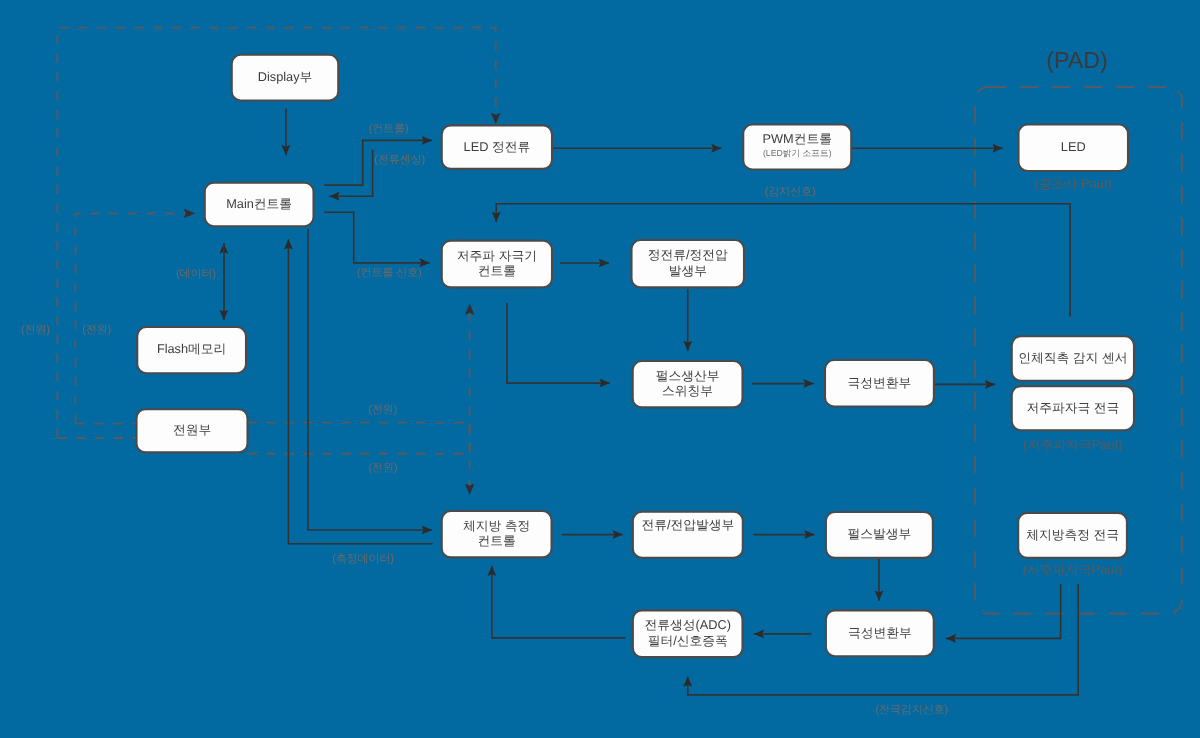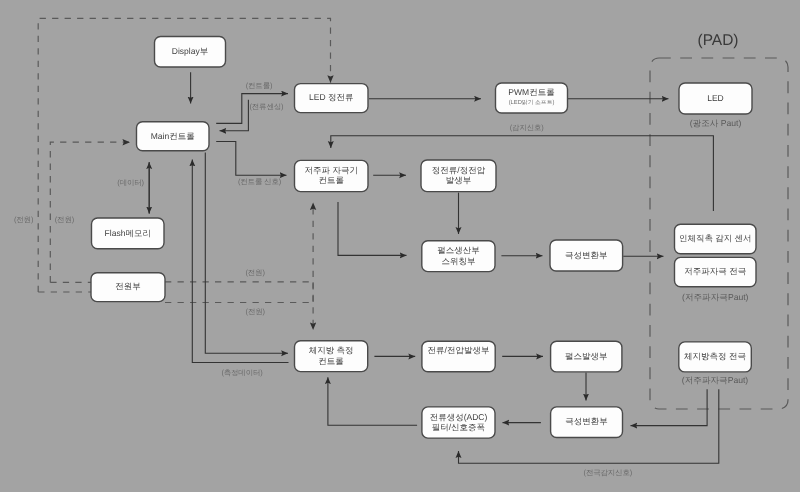--- a/index.html
+++ b/index.html
@@ -2,21 +2,21 @@
 <html><head>
 <meta charset="utf-8">
 <title>System Block Diagram</title>
 <style>
   html,body{margin:0;padding:0;background:#ffffff;}
   body{width:800px;height:492px;overflow:hidden;
        font-family:"Liberation Sans",sans-serif;
        -webkit-font-smoothing:antialiased;
        -moz-osx-font-smoothing:grayscale;
        text-rendering:geometricPrecision;}
-  #diagram{position:relative;width:800px;height:492px;background:#a3a3a3;}
+  #diagram{position:relative;width:800px;height:492px;background:#0369a1;}
   #canvas{position:absolute;left:0;top:0;display:block;filter:saturate(0);}
   text{dominant-baseline:middle;}
   .bx{fill:#fdfdfd;stroke:#4a4a4a;stroke-width:1.4;}
   .ln{fill:none;stroke:#333333;stroke-width:1.1;stroke-linecap:butt;stroke-linejoin:miter;}
   .dln{fill:none;stroke:#5a5a5a;stroke-width:1.2;stroke-dasharray:6.3 6.2;stroke-linecap:butt;}
   .padbox{fill:none;stroke:#5a5a5a;stroke-width:1.2;stroke-dasharray:11.8 9.4;}
   .boxtext{font-family:"Liberation Sans",sans-serif;font-size:8.5px;fill:#3d3d3d;text-anchor:middle;}
   .boxsub{font-family:"Liberation Sans",sans-serif;font-size:5.8px;fill:#6e6e6e;text-anchor:middle;}
   .undertext{font-family:"Liberation Sans",sans-serif;font-size:8.6px;fill:#5a5a5a;text-anchor:middle;}
   .edgelabel{font-family:"Liberation Sans",sans-serif;font-size:7.5px;letter-spacing:-0.2px;fill:#6a6a6a;text-anchor:middle;}

